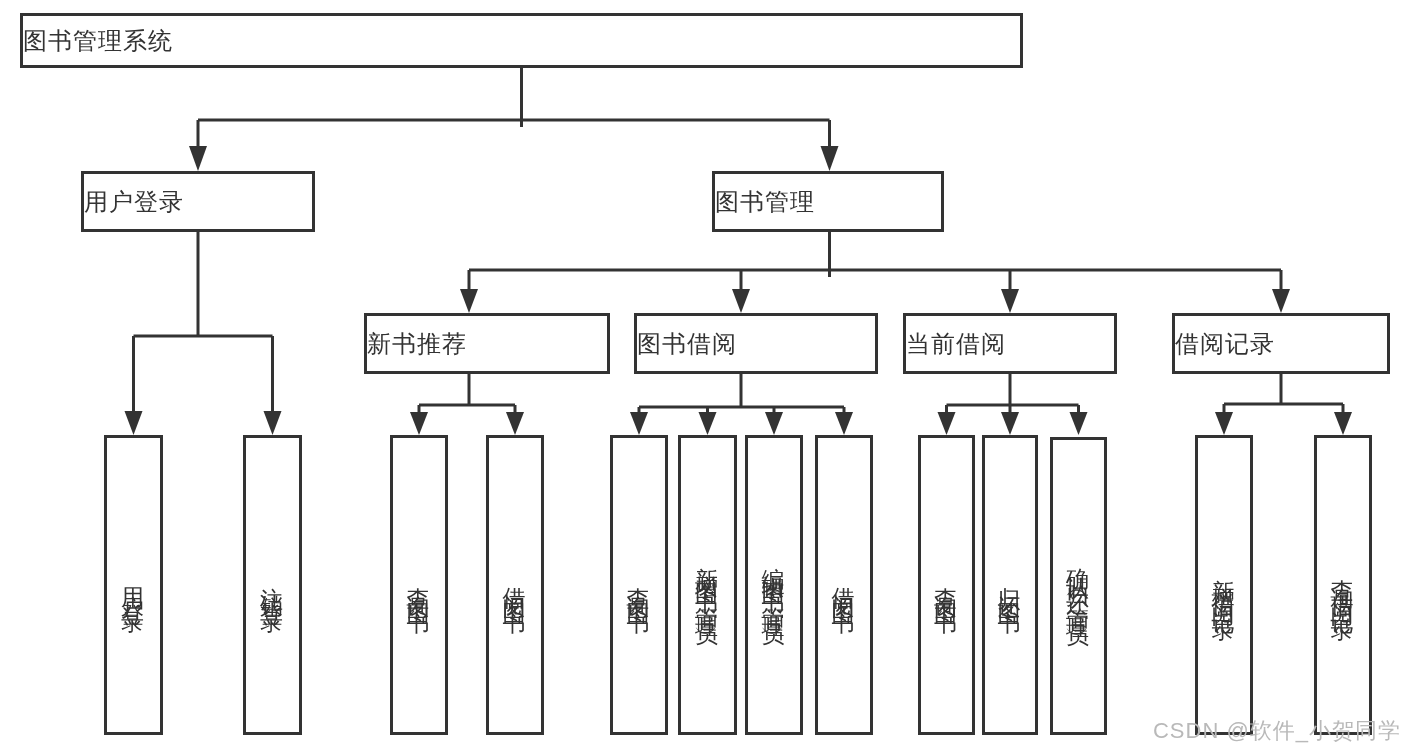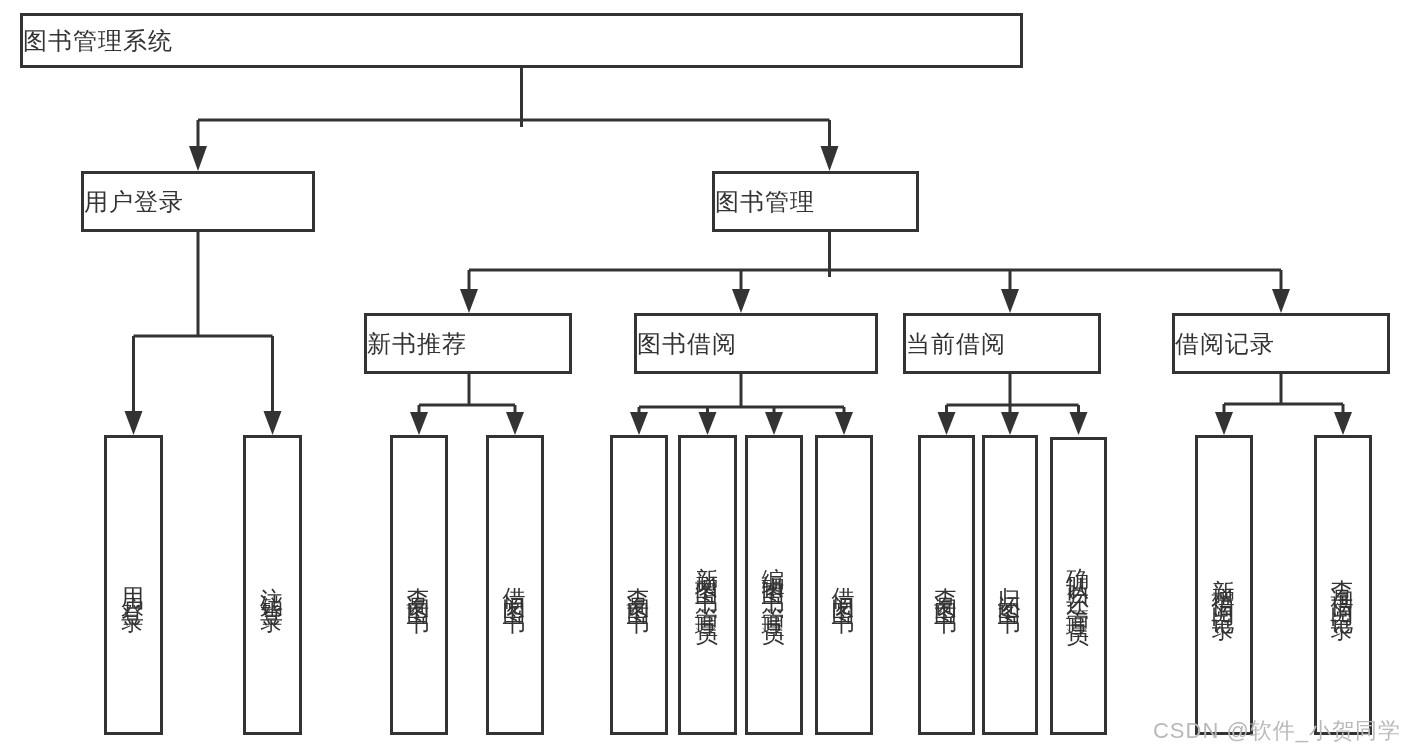--- a/index.html
+++ b/index.html
@@ -141,31 +141,31 @@
     </g>
   </svg>
 
   <div class="node" style="left:20px; top:13px; width:1003px; height:55px;">
     <span>图书管理系统</span>
   </div>
 
   <div class="node" style="left:81px; top:171px; width:234px; height:61px;">
     <span>用户登录</span>
   </div>
-  <div class="node" style="left:712px; top:171px; width:207px; height:61px;">
+  <div class="node" style="left:712px; top:171px; width:232px; height:61px;">
     <span>图书管理</span>
   </div>
 
-  <div class="node" style="left:364px; top:313px; width:208px; height:61px;">
+  <div class="node" style="left:364px; top:313px; width:246px; height:61px;">
     <span>新书推荐</span>
   </div>
   <div class="node" style="left:634px; top:313px; width:244px; height:61px;">
     <span>图书借阅</span>
   </div>
-  <div class="node" style="left:903px; top:313px; width:198px; height:61px;">
+  <div class="node" style="left:903px; top:313px; width:214px; height:61px;">
     <span>当前借阅</span>
   </div>
   <div class="node" style="left:1172px; top:313px; width:218px; height:61px;">
     <span>借阅记录</span>
   </div>
 
   <div class="leaf" style="left:104px; top:435px; width:59px; height:300px;">
     <span class="vtext">用户登录</span>
   </div>
   <div class="leaf" style="left:243px; top:435px; width:59px; height:300px;">

